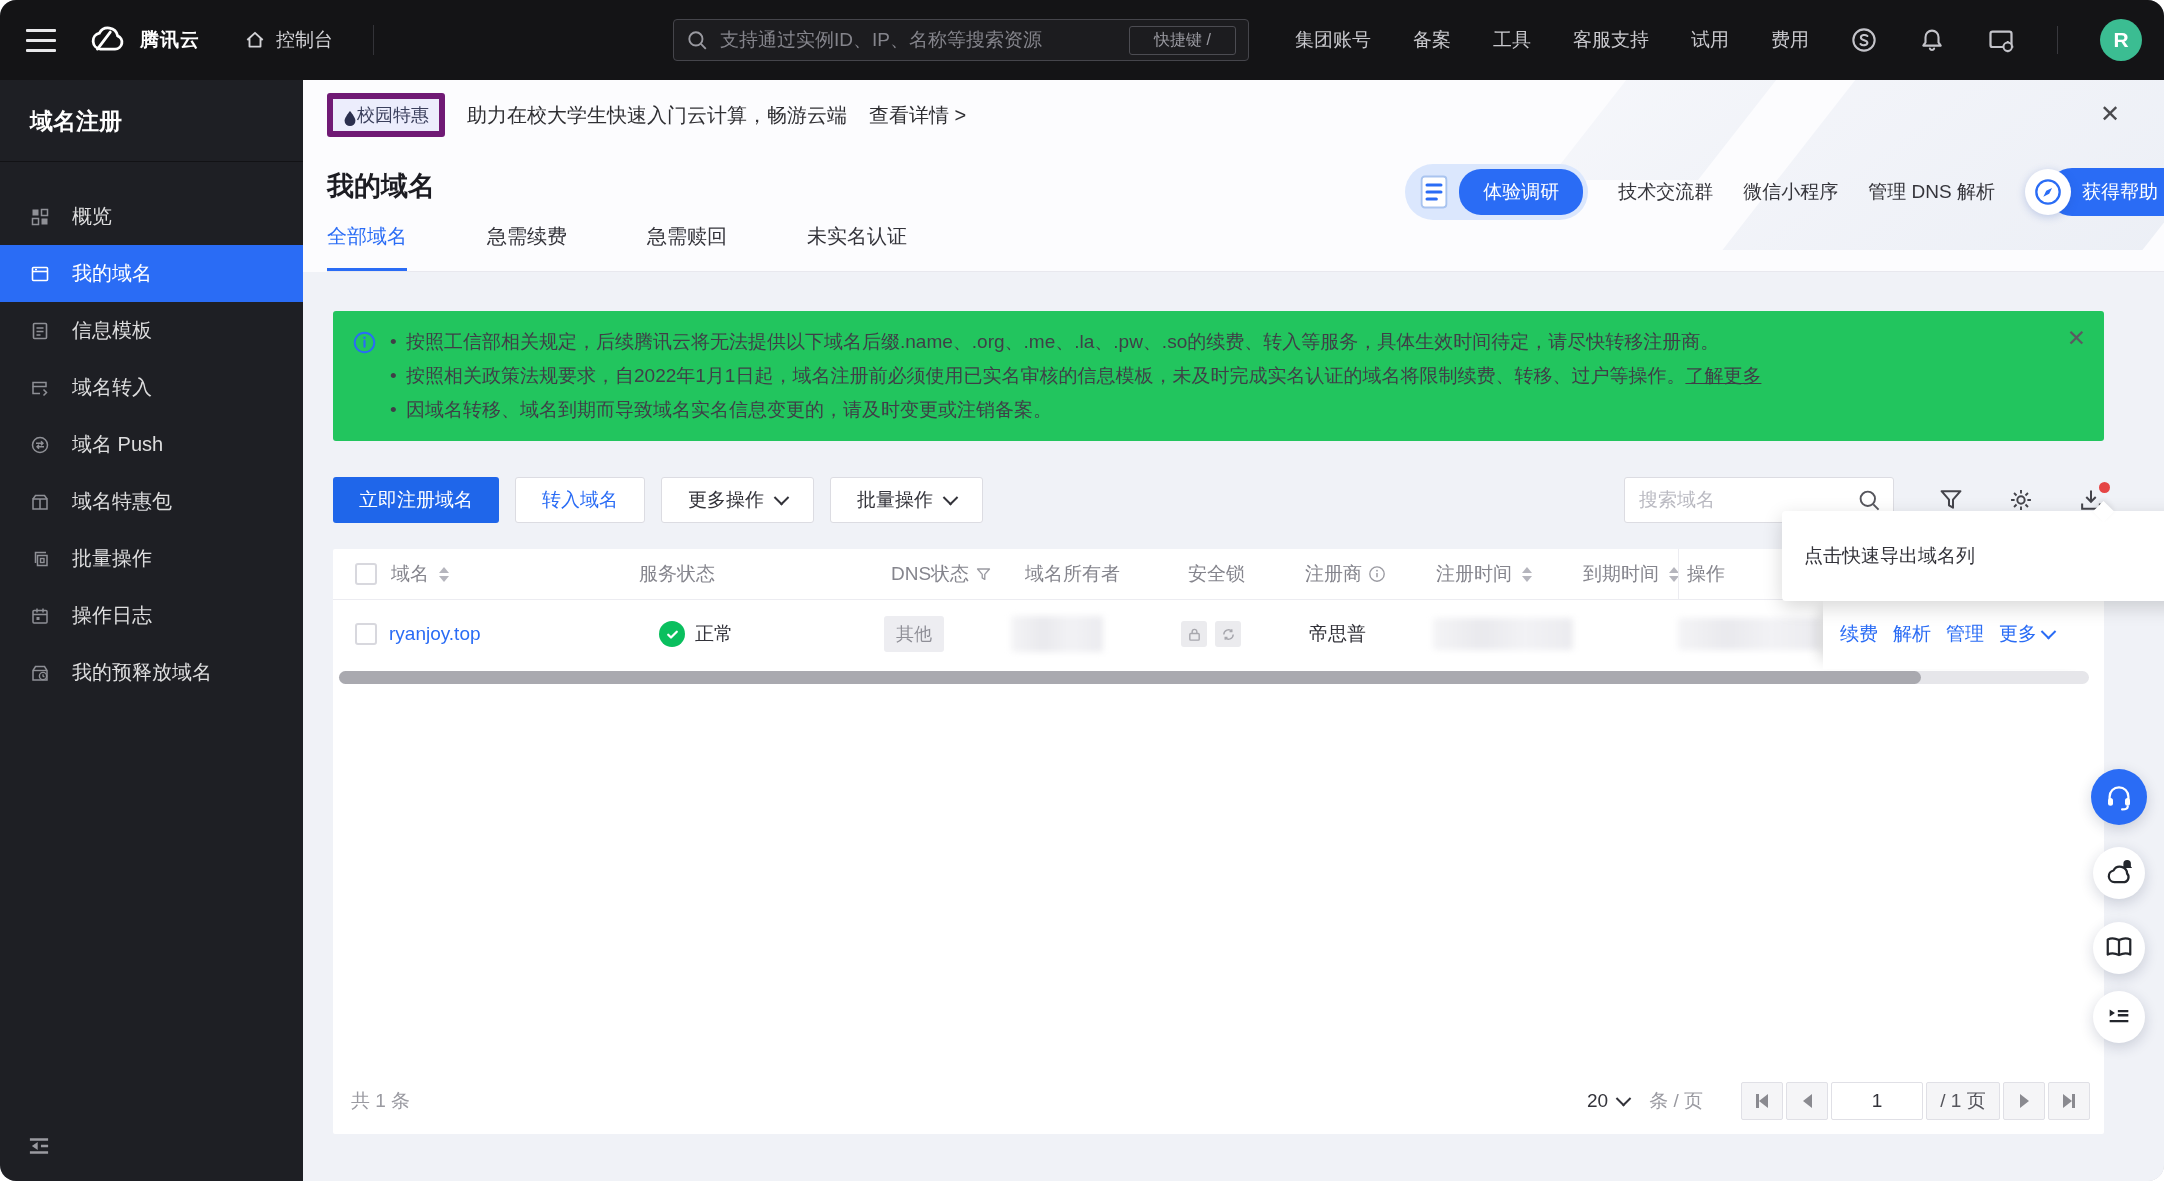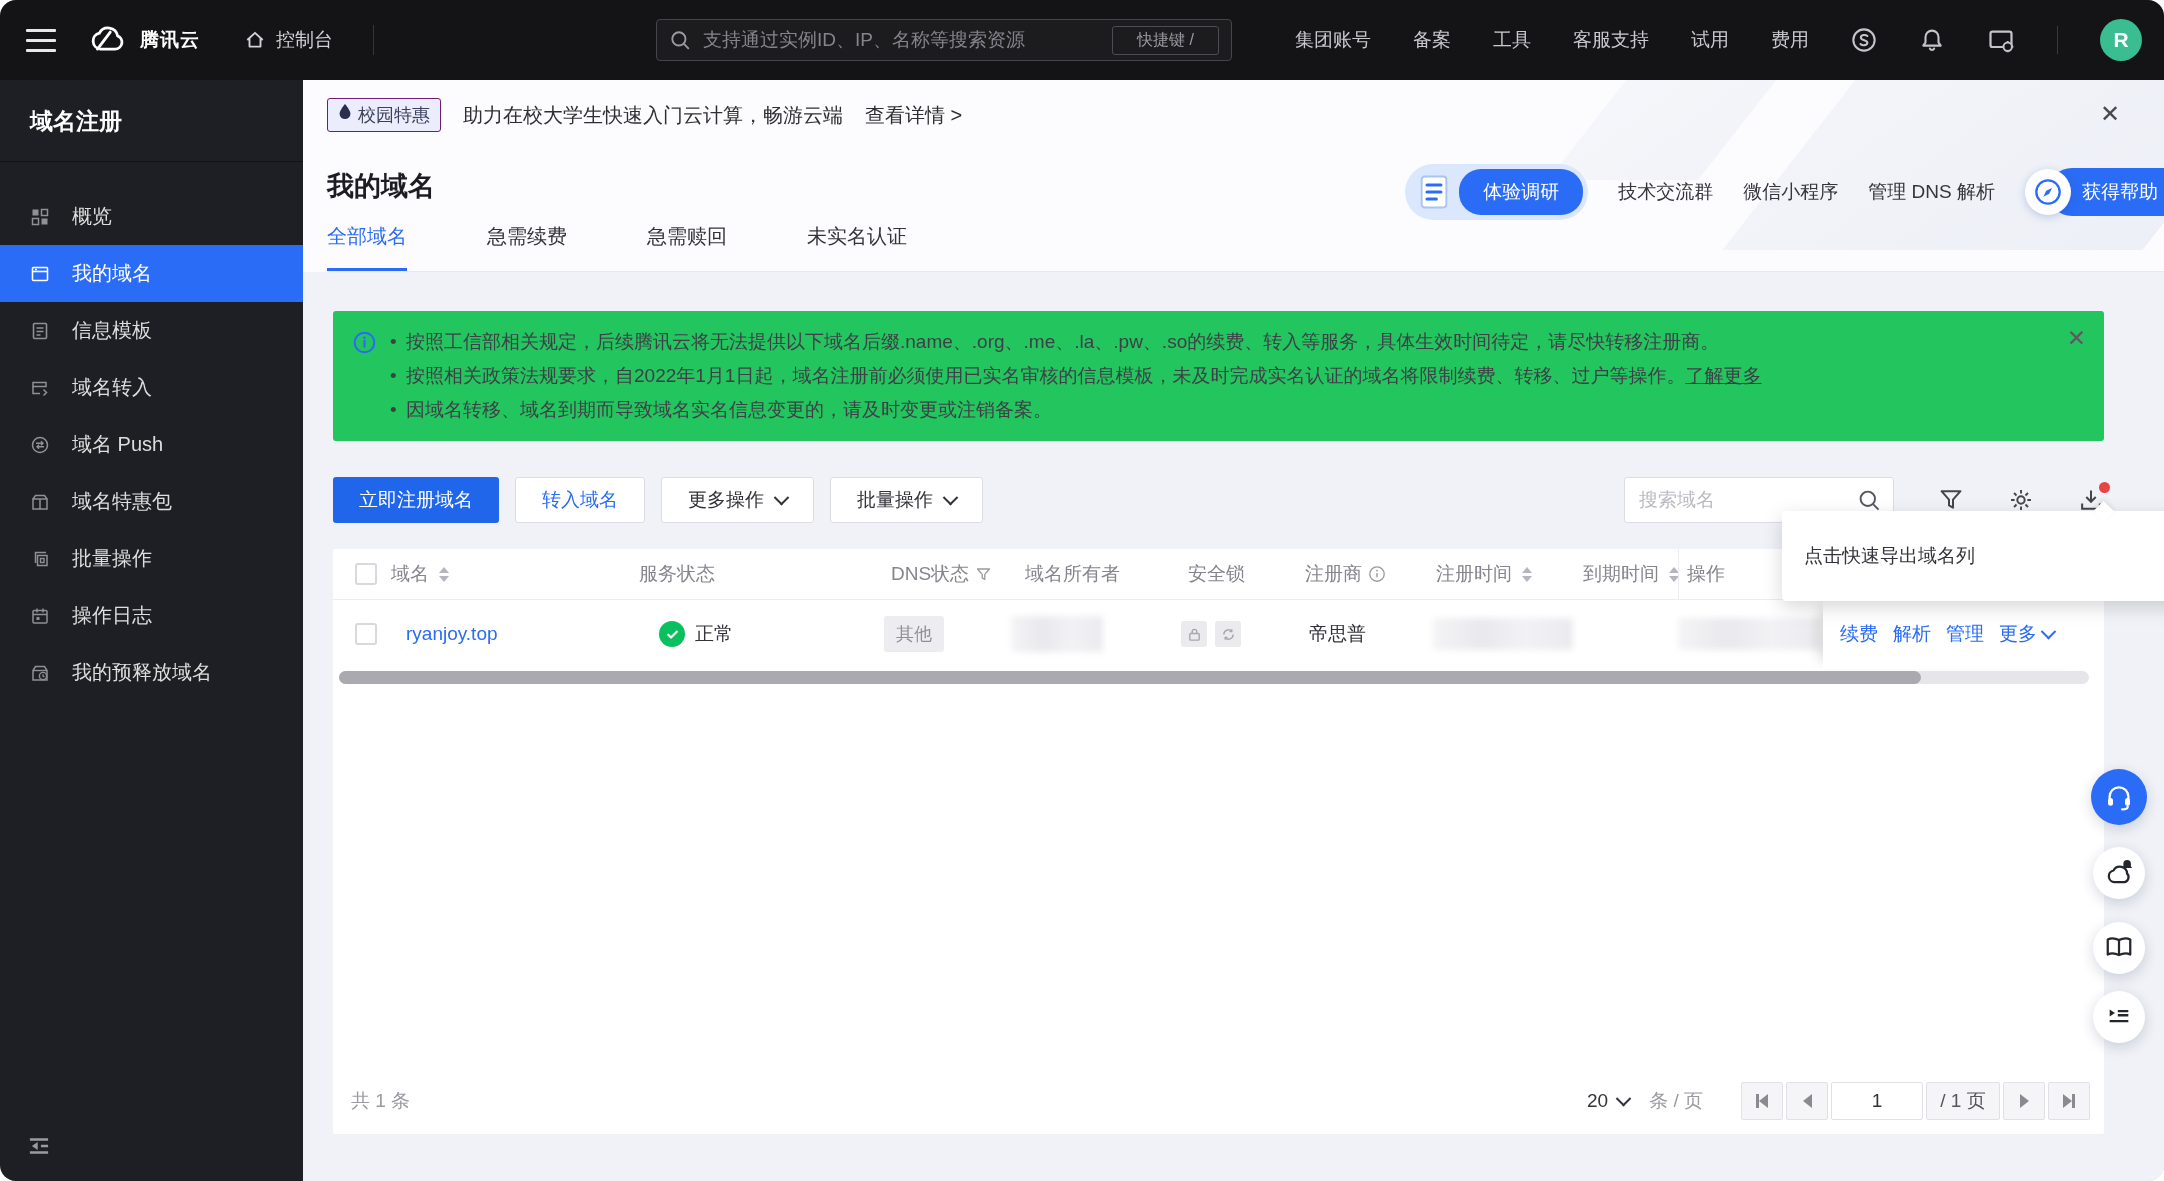--- a/index.html
+++ b/index.html
@@ -7,21 +7,21 @@
           box-shadow:0 0 0 2px #d6d6da inset;background:#f0f2f7;}
   
   .topbar{position:absolute;left:0;top:0;width:100%;height:80px;background:#141416;display:flex;align-items:center;z-index:40;}
   .tb-left{display:flex;align-items:center;gap:0;}
   .burger{margin:0 28px 0 26px;display:flex;flex-direction:column;gap:7px;cursor:pointer;}
   .burger i{display:block;width:30px;height:3px;background:#e8e8ea;border-radius:1px;}
   .brand{display:flex;align-items:center;gap:12px;color:#fff;}
   .brand .bname{font-size:19px;font-weight:bold;letter-spacing:1px;}
   .console{display:flex;align-items:center;gap:10px;color:#d2d2d6;font-size:19px;margin-left:44px;cursor:pointer;}
   .tb-div{width:1px;height:30px;background:#333338;margin-left:40px;}
-  .tb-search{position:absolute;left:656px;top:19px;width:576px;height:42px;border:1px solid #45454b;border-radius:4px;
+  .tb-search{position:absolute;left:673px;top:19px;width:576px;height:42px;border:1px solid #45454b;border-radius:4px;
              background:#1c1c1f;display:flex;align-items:center;padding:0 12px;box-sizing:border-box;color:#8d8d94;}
   .tb-search input{flex:1;background:transparent;border:none;outline:none;color:#c9c9ce;font-size:19px;margin-left:10px;font-family:inherit;}
   .tb-search input::placeholder{color:#84848b;}
   .kbd{border:1px solid #4c4c52;border-radius:3px;font-size:16px;color:#9a9aa1;padding:3px 24px;white-space:nowrap;}
   .tb-right{position:absolute;right:0;top:0;height:80px;display:flex;align-items:center;gap:42px;padding-right:22px;color:#câ€¦}
   .tb-right{color:#c9c9ce;}
   .tb-link{font-size:19px;color:#c9c9ce;cursor:pointer;white-space:nowrap;}
   .tb-ic{color:#c3c3c9;display:flex;align-items:center;cursor:pointer;}
   .tb-sep{width:1px;height:28px;background:#38383d;}
   .avatar{width:42px;height:42px;border-radius:50%;background:#3bbd92;color:#fff;font-size:21px;font-weight:bold;
@@ -37,21 +37,21 @@
   .sb-chev{position:absolute;right:26px;width:11px;height:11px;border-right:2px solid #8f9096;border-bottom:2px solid #8f9096;
            transform:rotate(45deg);top:22px;}
   .sb-collapse{position:absolute;left:26px;bottom:18px;color:#9a9aa0;cursor:pointer;}
   
   .main{position:absolute;left:303px;top:80px;right:0;bottom:0;background:#f0f2f7;}
   .hero{position:relative;height:192px;background:#fcfcfe;overflow:hidden;}
   .deco{position:absolute;background:linear-gradient(120deg,#f0f2f8,#e7ebf3);transform:skewX(-38deg);opacity:.75;}
   .d1{right:-80px;top:-90px;width:420px;height:260px;}
   .d2{right:380px;top:-120px;width:150px;height:220px;opacity:.5;}
   .banner{position:relative;height:70px;display:flex;align-items:center;padding-left:24px;gap:22px;}
-  .badge{display:flex;align-items:flex-start;gap:6px;background:#ecedfc;border:1px solid #701a75;border-radius:3px;
+  .badge{display:flex;align-items:flex-end;gap:0;background:#ecedfc;border:6px solid #701a75;border-radius:3px;
          color:#3a3f5c;font-size:18px;padding:4px 10px;}
   .banner-text{font-size:20px;color:#2f2f33;}
   .banner-link{font-size:20px;color:#2f2f33;cursor:pointer;}
   .banner-close{position:absolute;right:44px;top:22px;font-size:24px;color:#4a4a4e;cursor:pointer;line-height:1;}
   .title-row{position:absolute;left:24px;top:88px;}
   .page-title{font-size:27px;font-weight:bold;color:#1c1c22;}
   .head-right{position:absolute;right:0;top:84px;display:flex;align-items:center;gap:30px;}
   .survey-wrap{display:flex;align-items:center;background:#dbe7fd;border-radius:28px;padding:5px 5px 5px 12px;cursor:pointer;}
   .survey-btn{background:#2a6cf5;color:#fff;font-size:19px;border-radius:22px;padding:10px 24px;margin-left:8px;}
   .hlink{font-size:19px;color:#35353b;cursor:pointer;white-space:nowrap;}
@@ -489,21 +489,21 @@
           <span class="hseam"></span>
           <span class="th" style="left:1354px;">
               <span>操作</span>
             </span>
         </div>
 
         <div class="trow">
           <span class="td" style="left:22px;">
               <span class="cbox"></span>
             </span>
-          <span class="td dlink" style="left:73px;">ryanjoy.top</span>
+          <span class="td dlink" style="left:56px;">ryanjoy.top</span>
           <span class="td" style="left:326px;">
             <span class="okdot">
               <svg width="15" height="15" viewBox="0 0 14 14">
                   <path d="M3 7.2l2.6 2.6L11 4.4" stroke="#fff" stroke-width="2.1" fill="none" stroke-linecap="round" stroke-linejoin="round"></path>
                 </svg>
             </span>
             <span>正常</span>
           </span>
           <span class="td" style="left:551px;">
               <span class="tag">其他</span>

